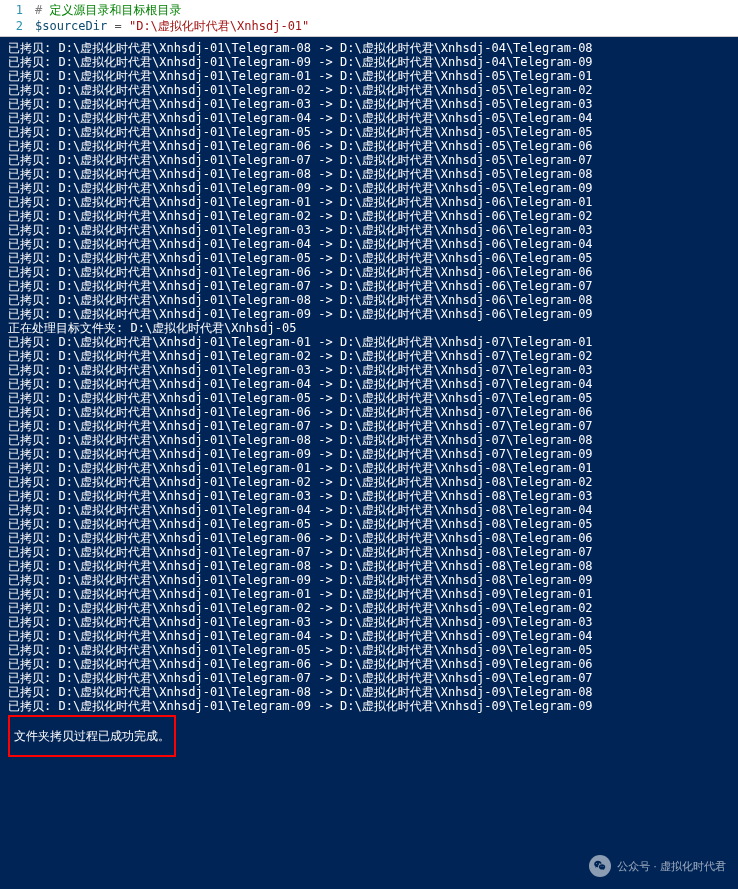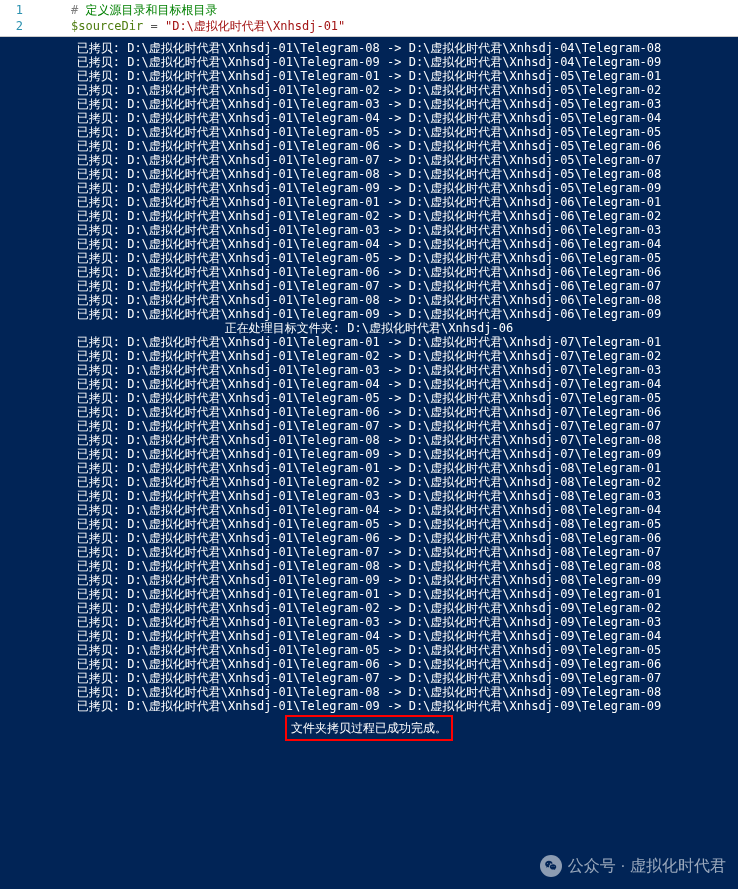--- a/index.html
+++ b/index.html
@@ -28,72 +28,70 @@
     }
     .line-number {
       width: 35px;
       text-align: right;
       padding-right: 12px;
       color: #2b91af;
       font-family: "Consolas", monospace;
     }
     .code-content {
       font-family: "Consolas", "NSimSun", monospace;
-      margin-left: 36px;
     }
     .comment {
       color: #008000;
     }
     .hash {
       color: #808080;
     }
     .variable {
-      color: #4d7c0f;
+      color: #0c4a6e;
     }
     .equals {
       color: #555555;
     }
     .string {
       color: #a31515;
     }
     .terminal {
       background: #012456;
       color: #ffffff;
       padding: 4px 8px;
       font-family: "NSimSun", "SimSun", "Consolas", monospace;
       font-size: 12px;
       line-height: 14px;
       width: 100%;
       height: calc(100% - 38px);
       overflow: hidden;
       position: relative;
-      text-align: center;
     }
     .terminal-line {
       white-space: pre;
       font-family: "NSimSun", "SimSun", "Consolas", monospace;
     }
     .highlight-box {
       border: 2px solid #ff0000;
       display: inline-block;
-      padding: 4px 4px;
+      padding: 12px 4px;
       margin-top: 2px;
     }
     .prompt-line {
       margin-top: 14px;
     }
     .watermark {
       position: absolute;
       bottom: 12px;
       right: 12px;
       display: flex;
       align-items: center;
       gap: 6px;
       color: rgba(255,255,255,0.6);
-      font-size: 16px;
+      font-size: 11px;
       font-family: "Microsoft YaHei", sans-serif;
     }
     .watermark-icon {
       width: 22px;
       height: 22px;
       border-radius: 50%;
       background: rgba(255,255,255,0.55);
       display: flex;
       align-items: center;
       justify-content: center;
@@ -141,21 +139,21 @@
   <div id="out3">
       <div class="terminal-line">已拷贝: D:\虚拟化时代君\Xnhsdj-01\Telegram-01 -&gt; D:\虚拟化时代君\Xnhsdj-06\Telegram-01</div>
       <div class="terminal-line">已拷贝: D:\虚拟化时代君\Xnhsdj-01\Telegram-02 -&gt; D:\虚拟化时代君\Xnhsdj-06\Telegram-02</div>
       <div class="terminal-line">已拷贝: D:\虚拟化时代君\Xnhsdj-01\Telegram-03 -&gt; D:\虚拟化时代君\Xnhsdj-06\Telegram-03</div>
       <div class="terminal-line">已拷贝: D:\虚拟化时代君\Xnhsdj-01\Telegram-04 -&gt; D:\虚拟化时代君\Xnhsdj-06\Telegram-04</div>
       <div class="terminal-line">已拷贝: D:\虚拟化时代君\Xnhsdj-01\Telegram-05 -&gt; D:\虚拟化时代君\Xnhsdj-06\Telegram-05</div>
       <div class="terminal-line">已拷贝: D:\虚拟化时代君\Xnhsdj-01\Telegram-06 -&gt; D:\虚拟化时代君\Xnhsdj-06\Telegram-06</div>
       <div class="terminal-line">已拷贝: D:\虚拟化时代君\Xnhsdj-01\Telegram-07 -&gt; D:\虚拟化时代君\Xnhsdj-06\Telegram-07</div>
       <div class="terminal-line">已拷贝: D:\虚拟化时代君\Xnhsdj-01\Telegram-08 -&gt; D:\虚拟化时代君\Xnhsdj-06\Telegram-08</div>
       <div class="terminal-line">已拷贝: D:\虚拟化时代君\Xnhsdj-01\Telegram-09 -&gt; D:\虚拟化时代君\Xnhsdj-06\Telegram-09</div>
-      <div class="terminal-line">正在处理目标文件夹: D:\虚拟化时代君\Xnhsdj-06</div>
+      <div class="terminal-line">正在处理目标文件夹: D:\虚拟化时代君\Xnhsdj-05</div>
     </div>
   <div id="out4">
       <div class="terminal-line">已拷贝: D:\虚拟化时代君\Xnhsdj-01\Telegram-01 -&gt; D:\虚拟化时代君\Xnhsdj-07\Telegram-01</div>
       <div class="terminal-line">已拷贝: D:\虚拟化时代君\Xnhsdj-01\Telegram-02 -&gt; D:\虚拟化时代君\Xnhsdj-07\Telegram-02</div>
       <div class="terminal-line">已拷贝: D:\虚拟化时代君\Xnhsdj-01\Telegram-03 -&gt; D:\虚拟化时代君\Xnhsdj-07\Telegram-03</div>
       <div class="terminal-line">已拷贝: D:\虚拟化时代君\Xnhsdj-01\Telegram-04 -&gt; D:\虚拟化时代君\Xnhsdj-07\Telegram-04</div>
       <div class="terminal-line">已拷贝: D:\虚拟化时代君\Xnhsdj-01\Telegram-05 -&gt; D:\虚拟化时代君\Xnhsdj-07\Telegram-05</div>
       <div class="terminal-line">已拷贝: D:\虚拟化时代君\Xnhsdj-01\Telegram-06 -&gt; D:\虚拟化时代君\Xnhsdj-07\Telegram-06</div>
       <div class="terminal-line">已拷贝: D:\虚拟化时代君\Xnhsdj-01\Telegram-07 -&gt; D:\虚拟化时代君\Xnhsdj-07\Telegram-07</div>
       <div class="terminal-line">已拷贝: D:\虚拟化时代君\Xnhsdj-01\Telegram-08 -&gt; D:\虚拟化时代君\Xnhsdj-07\Telegram-08</div>

